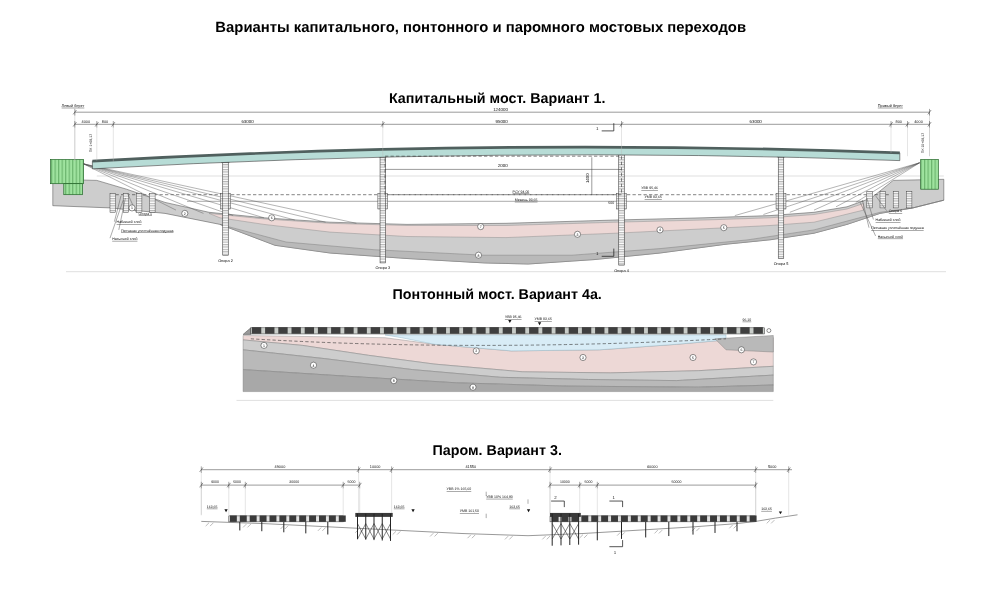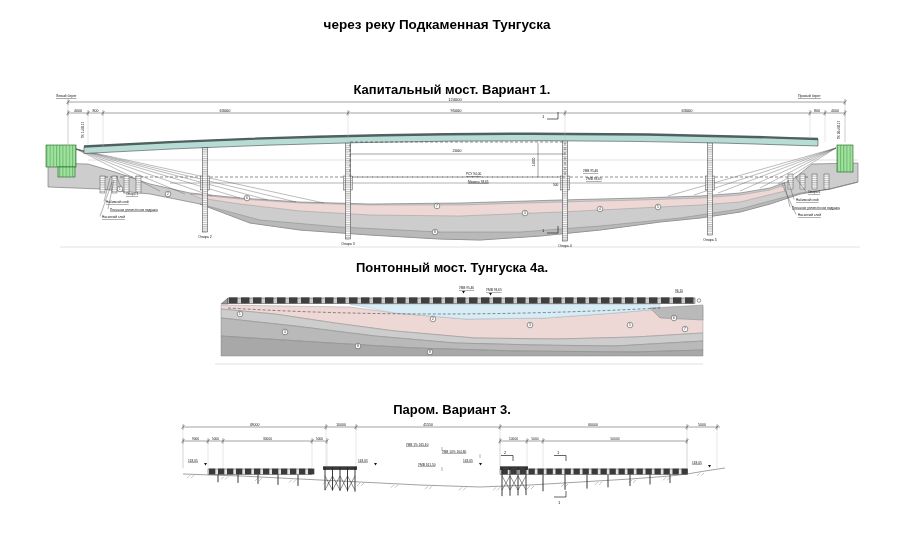--- a/index.html
+++ b/index.html
@@ -23,25 +23,25 @@
   .thin{stroke:#555;stroke-width:.45;fill:none}
   .xthin{stroke:#aaa;stroke-width:.35;fill:none}
   .dim{stroke:#333;stroke-width:.45;fill:none}
   .dash{stroke:#333;stroke-width:.55;stroke-dasharray:3 2;fill:none}
   .flag{stroke:#222;stroke-width:.7;fill:none}
 </style>
 </head>
 <body>
 
 <div class="page-title">
-  <div>через реку Подкаменная Тунгуска</div>
+  <div>Варианты капитального, понтонного и паромного мостовых переходов</div>
 </div>
 
 <div class="sec-title" id="t-cap">Капитальный мост. Вариант 1.</div>
-<div class="sec-title" id="t-pon">Понтонный мост. Тунгуска 4а.</div>
+<div class="sec-title" id="t-pon">Понтонный мост. Вариант 4а.</div>
 <div class="sec-title" id="t-fer">Паром. Вариант 3.</div>
 
 <svg id="d1" width="830" height="160" viewBox="0 0 830 160">
   <defs>
     <pattern id="ladder" width="6" height="2.2" patternUnits="userSpaceOnUse">
       <path d="M0,0.6 H6" stroke="#444" stroke-width="0.45"></path>
     </pattern>
     <pattern id="vgreen" width="3.2" height="6" patternUnits="userSpaceOnUse">
       <path d="M0.6,0 V6" style="stroke:var(--c-embankment-hatch)" stroke-width="0.5"></path>
     </pattern>

